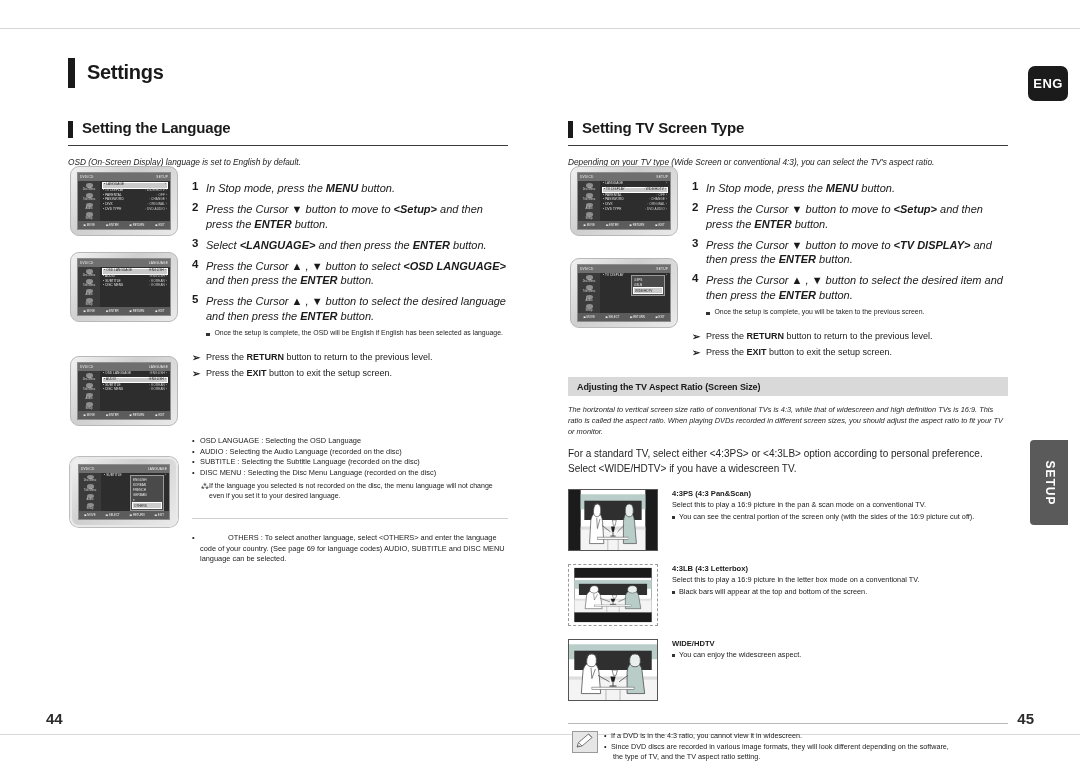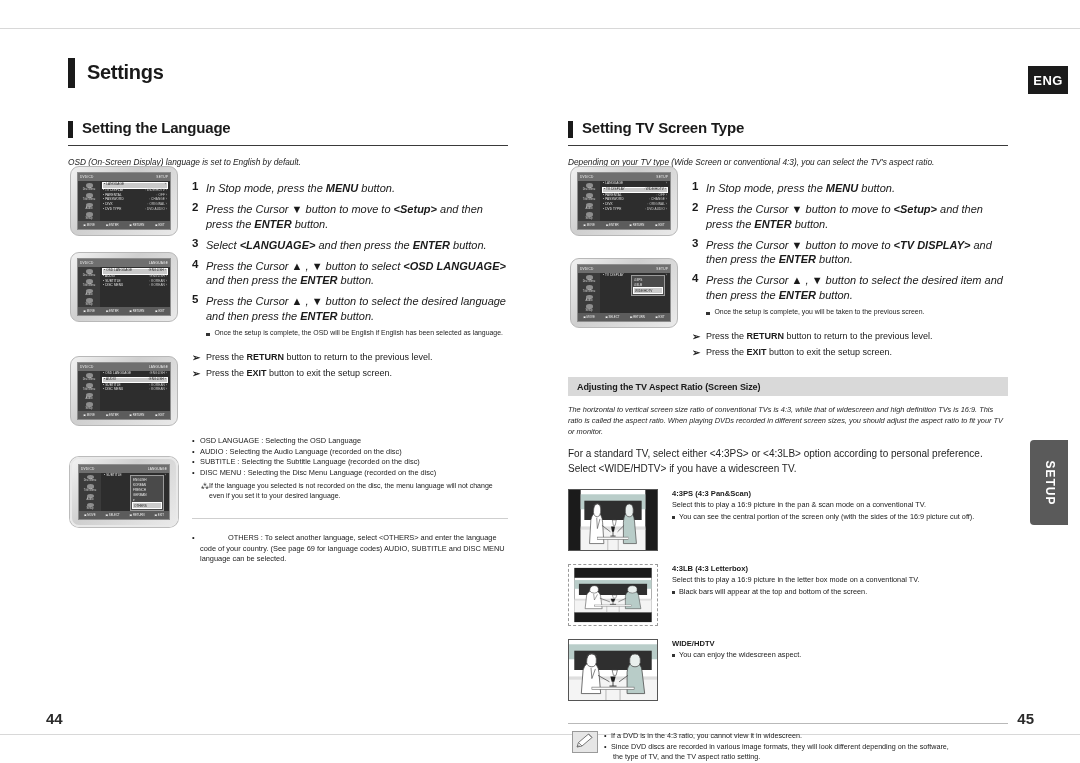--- a/index.html
+++ b/index.html
@@ -43,23 +43,23 @@
   }
   .chapter .txt {
     font-size: 20px; font-weight: bold; letter-spacing: -0.3px;
     line-height: 1;
   }
 
   
   .eng-tab {
     position: absolute;
     right: 12px; top: 66px;
-    width: 40px; height: 28px;
+    width: 40px; height: 35px;
     background: #1b1b1b; color: #ffffff;
-    border-radius: 0;
+    border-radius: 7px;
     display: flex; align-items: center; justify-content: center;
     font-size: 13px; font-weight: bold; letter-spacing: 0.4px;
   }
 
   
   .setup-tab {
     position: absolute;
     right: 12px; top: 440px;
     width: 38px; height: 85px;
     background: #5a5a5a; color: #ffffff;

